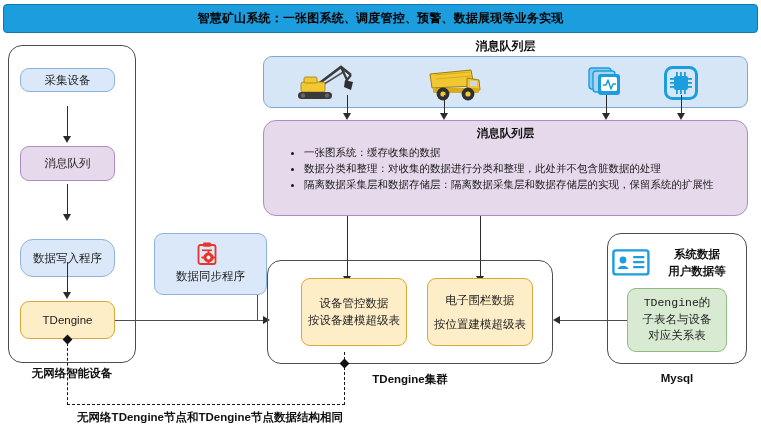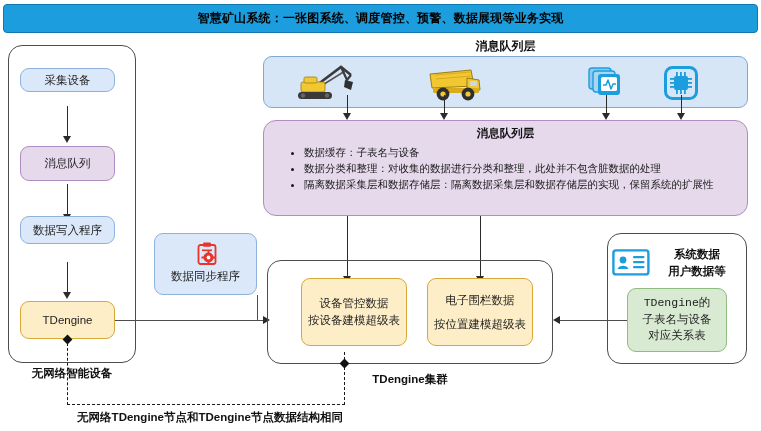--- a/index.html
+++ b/index.html
@@ -145,41 +145,41 @@
   <div class="abs vline-dark" style="left:66.5px; top:106px; height:32px;"></div>
   <div class="abs arrow-down" style="left:62.5px; top:136px;"></div>
 
   <div class="abs node purple" style="left:20px; top:146px; width:95px; height:35px;">
     <span>消息队列</span>
   </div>
 
   <div class="abs vline-dark" style="left:66.5px; top:184px; height:32px;"></div>
   <div class="abs arrow-down" style="left:62.5px; top:214px;"></div>
 
-  <div class="abs node blue" style="left:20px; top:216px; width:95px; height:28px;">
+  <div class="abs node blue" style="left:20px; top:239px; width:95px; height:38px;border-radius:13px;">
     <span>数据写入程序</span>
   </div>
 
   <div class="abs vline-dark" style="left:66.5px; top:262px; height:32px;"></div>
   <div class="abs arrow-down" style="left:62.5px; top:292px;"></div>
 
   <div class="abs node yellow" style="left:20px; top:301px; width:95px; height:38px;">
     <span>TDengine</span>
   </div>
 
   <div class="abs group-label" style="left:8px; top:366px; width:128px;">无网络智能设备</div>
 
   <div class="abs diamond" style="left:64px; top:336px;"></div>
   <div class="abs dash-v" style="left:67px; top:343px; height:62px;"></div>
   <div class="abs dash-h" style="left:67px; top:404px; width:278px;"></div>
   <div class="abs dash-v" style="left:344px; top:352px; height:53px;"></div>
 
   <div class="abs group-label" style="left:50px; top:410px; width:320px;">无网络TDengine节点和TDengine节点数据结构相同</div>
 
-  <div class="abs node blue" style="left:154px; top:233px; width:103px; height:62px;">
+  <div class="abs node blue" style="left:154px; top:233px; width:113px; height:62px;">
     <span class="icon-wrap" style="left:41px; top:8px; width:22px; height:24px;">
       <svg width="22" height="24" viewBox="0 0 22 24">
         <rect x="2.5" y="3" width="17" height="19" rx="2" fill="none" stroke="#e8342a" stroke-width="1.8"></rect>
         <rect x="7" y="0.6" width="8" height="4.2" rx="1.2" fill="#e8342a"></rect>
         <rect x="6" y="7.5" width="10" height="1.6" fill="#e8342a"></rect>
         <g transform="translate(12.5,15.5)">
           <circle r="5" fill="#e8342a"></circle>
           <circle r="1.9" fill="#ffffff"></circle>
           <g fill="#e8342a">
             <rect x="-1" y="-7" width="2" height="2.6"></rect>
@@ -277,21 +277,21 @@
 
   <div class="abs vline-dark" style="left:605.5px; top:95px; height:20px;"></div>
   <div class="abs arrow-down" style="left:601.5px; top:113px;"></div>
 
   <div class="abs vline-dark" style="left:680.5px; top:95px; height:20px;"></div>
   <div class="abs arrow-down" style="left:676.5px; top:113px;"></div>
 
   <div class="abs" id="mq-panel">
     <div id="mq-heading">消息队列层</div>
     <ul id="mq-list">
-      <li>数据缓存：子表名与设备</li>
+      <li>一张图系统：缓存收集的数据</li>
       <li>数据分类和整理：对收集的数据进行分类和整理，此处并不包含脏数据的处理</li>
       <li>隔离数据采集层和数据存储层：隔离数据采集层和数据存储层的实现，保留系统的扩展性</li>
     </ul>
   </div>
 
   <div class="abs vline-dark" style="left:346.5px; top:216px; height:62px;"></div>
   <div class="abs arrow-down" style="left:342.5px; top:276px;"></div>
 
   <div class="abs vline-dark" style="left:479.5px; top:216px; height:62px;"></div>
   <div class="abs arrow-down" style="left:475.5px; top:276px;"></div>
@@ -331,17 +331,18 @@
     <div>系统数据</div>
     <div>用户数据等</div>
   </div>
 
   <div class="abs node green" style="left:627px; top:288px; width:100px; height:64px;">
     <span>TDengine的</span>
     <span>子表名与设备</span>
     <span>对应关系表</span>
   </div>
 
+  <div class="abs group-label" style="left:607px; top:372px; width:140px;">Mysql</div>
 
   <div class="abs hline" style="left:560px; top:319.5px; width:67px;"></div>
   <div class="abs arrow-left" style="left:553px; top:315.5px;"></div>
 
 </div>
 
 </body></html>

